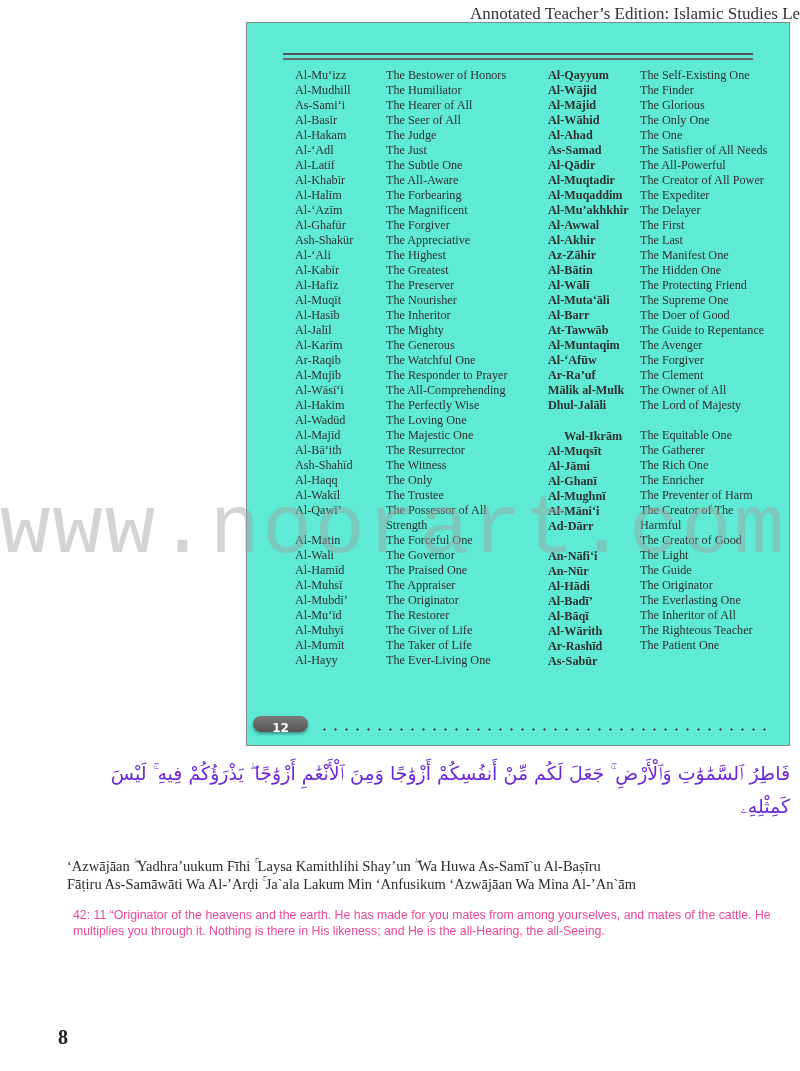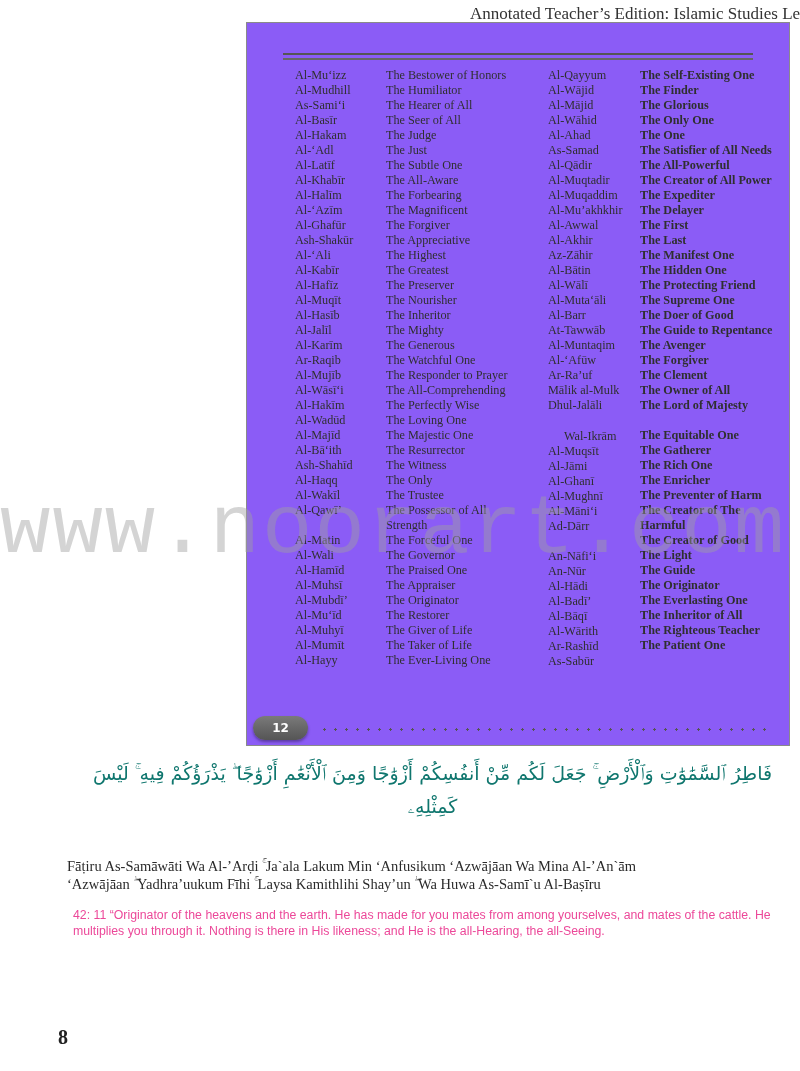--- a/index.html
+++ b/index.html
@@ -5,46 +5,46 @@
   html, body { margin:0; padding:0; }
   body {
     width:800px; height:1071px; background:#ffffff; position:relative; overflow:hidden;
     font-family:"Liberation Serif", "DejaVu Serif", serif; color:#2a2a2a;
   }
   .header-title {
     position:absolute; left:470px; top:4px; font-size:17px; color:#333; white-space:nowrap;
   }
   .inset {
     position:absolute; left:246px; top:22px; width:544px; height:724px;
-    border:1px solid #8a8a8a; background:#8b5cf6; box-sizing:border-box;
+    border:1px solid #8a8a8a; background:#5eead4; box-sizing:border-box;
   }
   .rule-top { position:absolute; left:36px; right:36px; top:30px; height:2px; background:#555; }
   .rule-top2 { position:absolute; left:36px; right:36px; top:35px; height:2px; background:#666; }
   .names-table { position:absolute; left:48px; top:45px; font-size:12.2px; line-height:15px; }
   .col { position:absolute; top:0; }
   .col-ar1 { left:0; width:90px; }
   .col-en1 { left:91px; width:160px; }
-  .col-ar2 { left:253px; width:90px; }
-  .col-en2 { left:345px; width:160px;font-weight:bold; }
+  .col-ar2 { left:253px; width:90px;font-weight:bold; }
+  .col-en2 { left:345px; width:160px; }
   .row { height:15px; white-space:nowrap; color:#2f2f2f; }
   .row.cont { padding-left:16px;margin-top:16px; }
   .page-pill {
-    position:absolute; left:6px; top:693px; width:55px; height:24px; border-radius:12px;
+    position:absolute; left:6px; top:693px; width:55px; height:16px; border-radius:12px;
     background:linear-gradient(#7a7a7a,#555); color:#fff; font-family:"DejaVu Sans", sans-serif;
     font-weight:bold; font-size:12px; text-align:center; line-height:24px;
     box-shadow:0 2px 3px rgba(0,0,0,.35);
   }
   .dots {
     position:absolute; left:72px; right:20px; top:705px; height:3px;
     background-image:radial-gradient(circle,#555 1.1px,transparent 1.4px);
     background-size:11px 3px; background-repeat:repeat-x;
   }
   .arabic {
-    position:absolute; left:75px; top:757px; width:715px; direction:rtl; text-align:center;
-    font-family:"DejaVu Sans", sans-serif; font-size:19px; line-height:33px; color:#0f766e;
+    position:absolute; left:75px; top:757px; width:715px; direction:rtl; text-align:right;
+    font-family:"DejaVu Sans", sans-serif; font-size:19px; line-height:33px; color:#6d28d9;
   }
   .translit {
     position:absolute; left:67px; top:857px; width:720px; font-size:14.5px; line-height:18px; color:#2a2a2a;
   }
   .translation {
     position:absolute; left:73px; top:907px; width:700px; font-family:"Liberation Sans", sans-serif;
     font-size:12.3px; line-height:16px; color:#ec4899;
   }
   .page-number {
     position:absolute; left:58px; top:1026px; font-size:20px; font-weight:bold; color:#222;
@@ -233,21 +233,21 @@
   </div>
   <div class="page-pill">12</div>
   <div class="dots"></div>
 </div>
 
 <div class="arabic">
   <div>فَاطِرُ ٱلسَّمَٰوَٰتِ وَٱلْأَرْضِ ۚ جَعَلَ لَكُم مِّنْ أَنفُسِكُمْ أَزْوَٰجًا وَمِنَ ٱلْأَنْعَٰمِ أَزْوَٰجًا ۖ يَذْرَؤُكُمْ فِيهِ ۚ لَيْسَ كَمِثْلِهِۦ</div>
 </div>
 
 <div class="translit">
+  <div>‘Azwājāan ۖ Yadhra’uukum Fīhi ۚ Laysa Kamithlihi Shay’un ۖ Wa Huwa As-Samī`u Al-Baṣīru</div>
   <div>Fāṭiru As-Samāwāti Wa Al-’Arḍi ۚ Ja`ala Lakum Min ‘Anfusikum ‘Azwājāan Wa Mina Al-’An`ām</div>
-  <div>‘Azwājāan ۖ Yadhra’uukum Fīhi ۚ Laysa Kamithlihi Shay’un ۖ Wa Huwa As-Samī`u Al-Baṣīru</div>
 </div>
 
 <div class="translation">42: 11  “Originator of the heavens and the earth.  He has made for you mates from among yourselves, and mates of the cattle.  He multiplies you through it.  Nothing is there in His likeness; and He is the all-Hearing, the all-Seeing.</div>
 
 <div class="page-number">8</div>
 
 <div class="watermark">www.noorart.com</div>
 
 </body></html>

